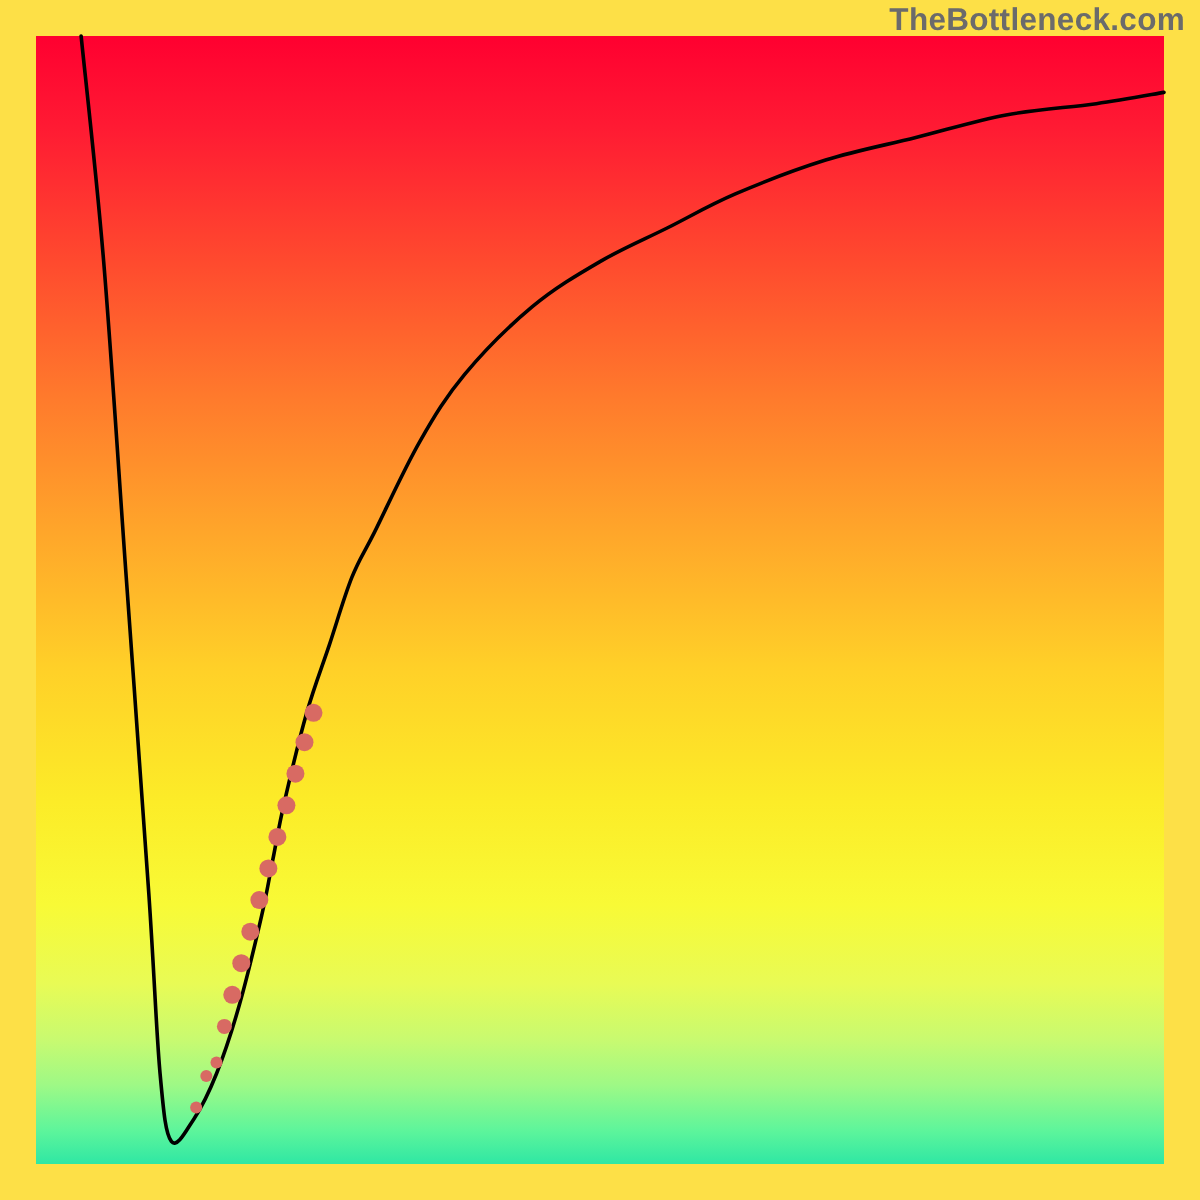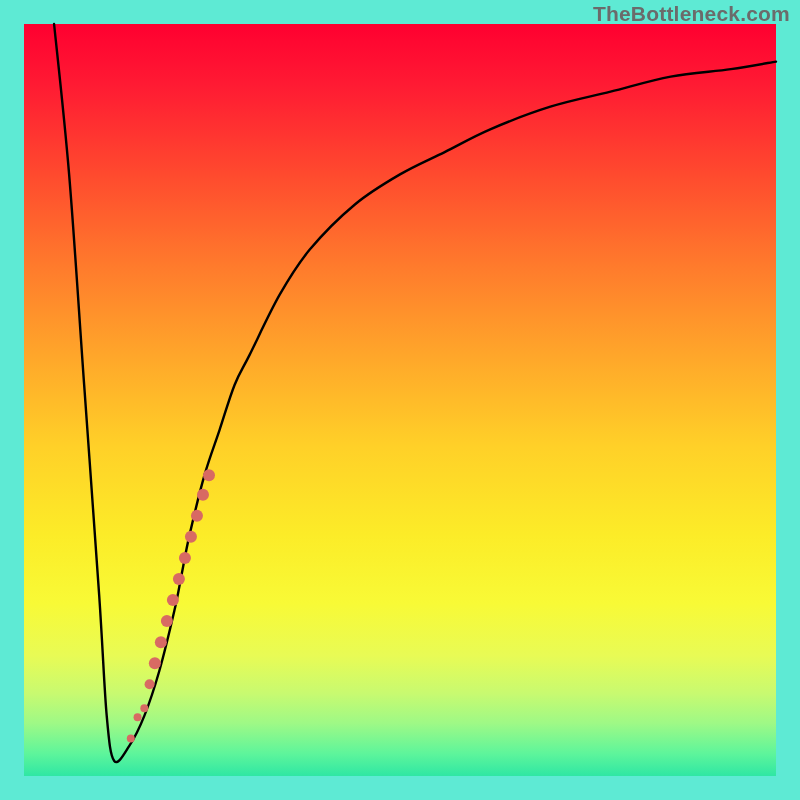--- a/index.html
+++ b/index.html
@@ -7,21 +7,21 @@
     padding: 0;
     width: 800px;
     height: 800px;
     background: #000;
     overflow: hidden;
   }
   .chart-wrap {
     position: relative;
     width: 800px;
     height: 800px;
-    background: #5eead4;
+    background: #fde047;
   }
   .plot {
     position: absolute;
     left: 24px;
     top: 24px;
     width: 752px;
     height: 752px;
   }
   .gradient-bg {
     position: absolute;

